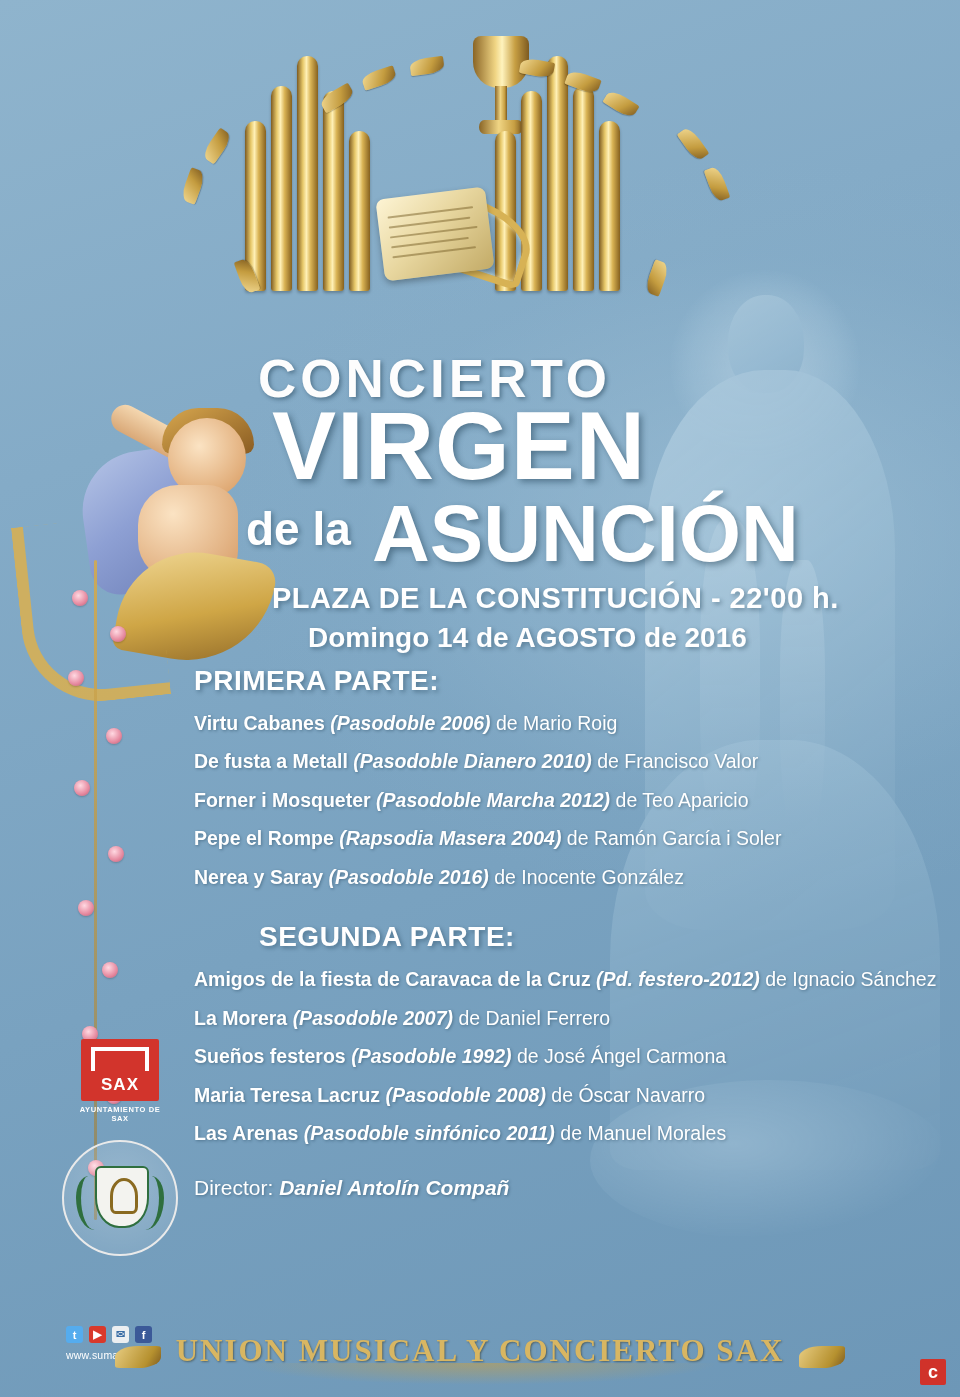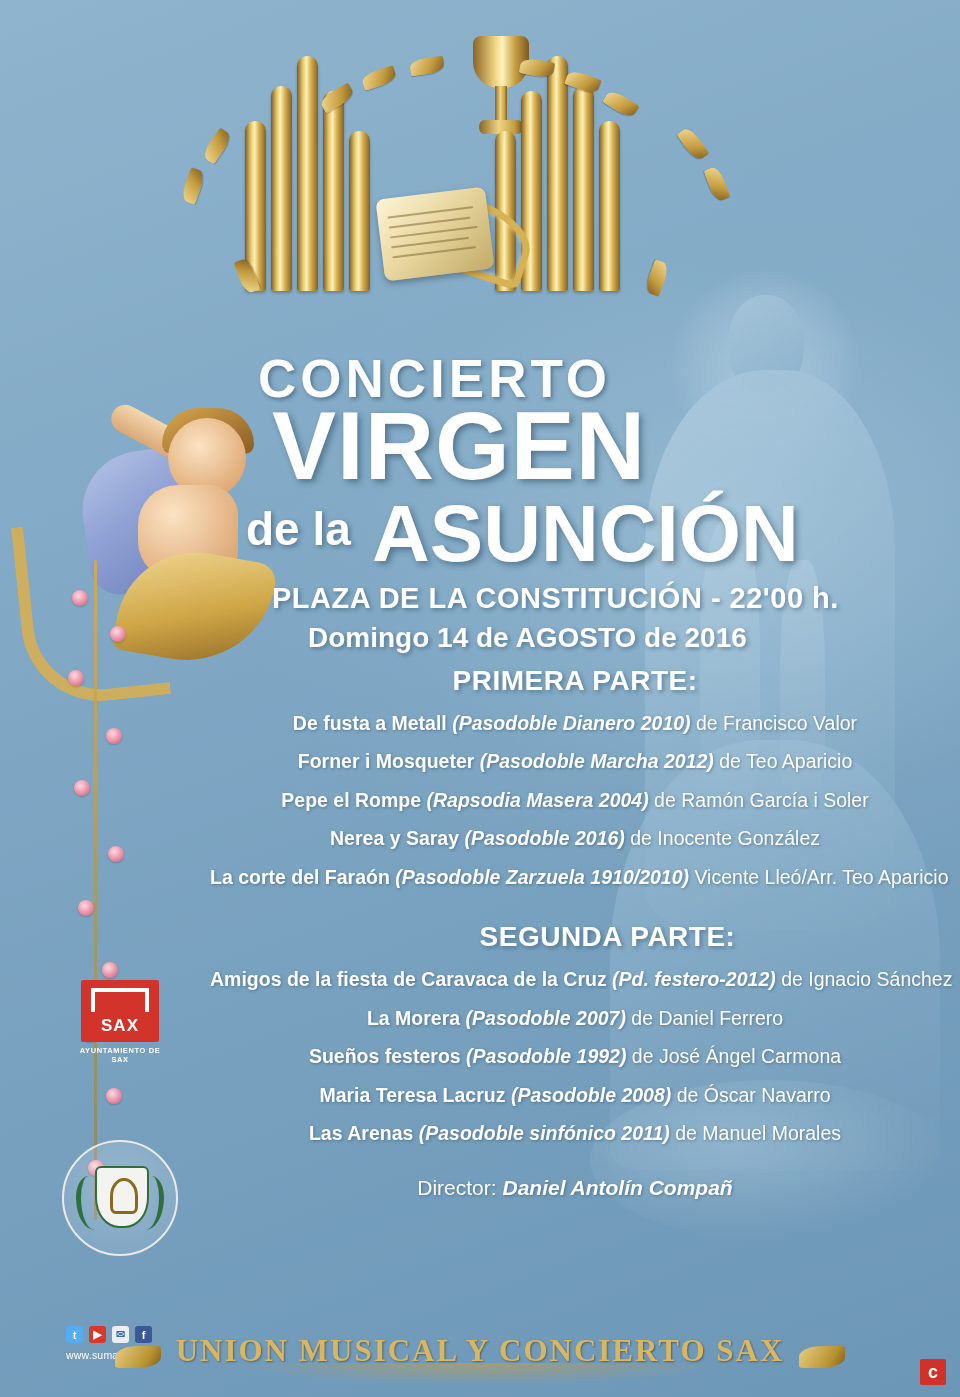--- a/index.html
+++ b/index.html
@@ -311,25 +311,24 @@
     left: 308px; top: 292px;
     font-size: 28px;
     font-weight: 700;
     color: #ffffff;
     text-shadow: 2px 2px 4px rgba(20,50,70,0.4);
   }
 
   
   .program {
     position: absolute;
-    left: 210px;
+    left: 194px;
     top: 665px;
     width: 730px;
     color: #ffffff;
-    text-align: center;
   }
   .part-heading {
     font-size: 28px;
     font-weight: 700;
     letter-spacing: 0.5px;
     margin: 0 0 16px 0;
     text-shadow: 2px 2px 4px rgba(20,50,70,0.4);
   }
   .part-heading.second {
     margin-top: 34px;
@@ -351,21 +350,21 @@
     font-size: 21px;
     text-shadow: 1px 1px 3px rgba(20,50,70,0.4);
   }
   .director .label { font-weight: 400; }
   .director .name { font-weight: 700; font-style: italic; }
 
   
   .logo-sax {
     position: absolute;
     left: 70px;
-    top: 980px;
+    top: 1039px;
     width: 100px;
     text-align: center;
   }
   .logo-sax .box {
     width: 78px; height: 62px;
     margin: 0 auto;
     background: #d2342c;
     position: relative;
     border-radius: 2px;
   }
@@ -608,33 +607,33 @@
     <div class="t-dela">de la</div>
     <div class="t-asuncion">ASUNCIÓN</div>
     <div class="t-place">PLAZA DE LA CONSTITUCIÓN - 22'00 h.</div>
     <div class="t-date">Domingo 14 de AGOSTO de 2016</div>
   </div>
 
   <div class="program">
     <div class="part-heading">PRIMERA PARTE:</div>
 
     <div class="piece">
+      <span class="title">Virtu Cabanes </span><span class="sub">(Pasodoble 2006)</span><span class="composer"> de Mario Roig</span>
+    </div>
+    <div class="piece">
       <span class="title">De fusta a Metall </span><span class="sub">(Pasodoble Dianero 2010)</span><span class="composer"> de Francisco Valor</span>
     </div>
     <div class="piece">
       <span class="title">Forner i Mosqueter </span><span class="sub">(Pasodoble Marcha 2012)</span><span class="composer"> de Teo Aparicio</span>
     </div>
     <div class="piece">
       <span class="title">Pepe el Rompe </span><span class="sub">(Rapsodia Masera 2004)</span><span class="composer"> de Ramón García i Soler</span>
     </div>
     <div class="piece">
       <span class="title">Nerea y Saray </span><span class="sub">(Pasodoble 2016)</span><span class="composer"> de Inocente González</span>
-    </div>
-    <div class="piece">
-      <span class="title">La corte del Faraón </span><span class="sub">(Pasodoble Zarzuela 1910/2010)</span><span class="composer"> Vicente Lleó/Arr. Teo Aparicio</span>
     </div>
 
     <div class="part-heading second">SEGUNDA PARTE:</div>
 
     <div class="piece">
       <span class="title">Amigos de la fiesta de Caravaca de la Cruz </span><span class="sub">(Pd. festero-2012)</span><span class="composer"> de Ignacio Sánchez</span>
     </div>
     <div class="piece">
       <span class="title">La Morera </span><span class="sub">(Pasodoble 2007)</span><span class="composer"> de Daniel Ferrero</span>
     </div>

